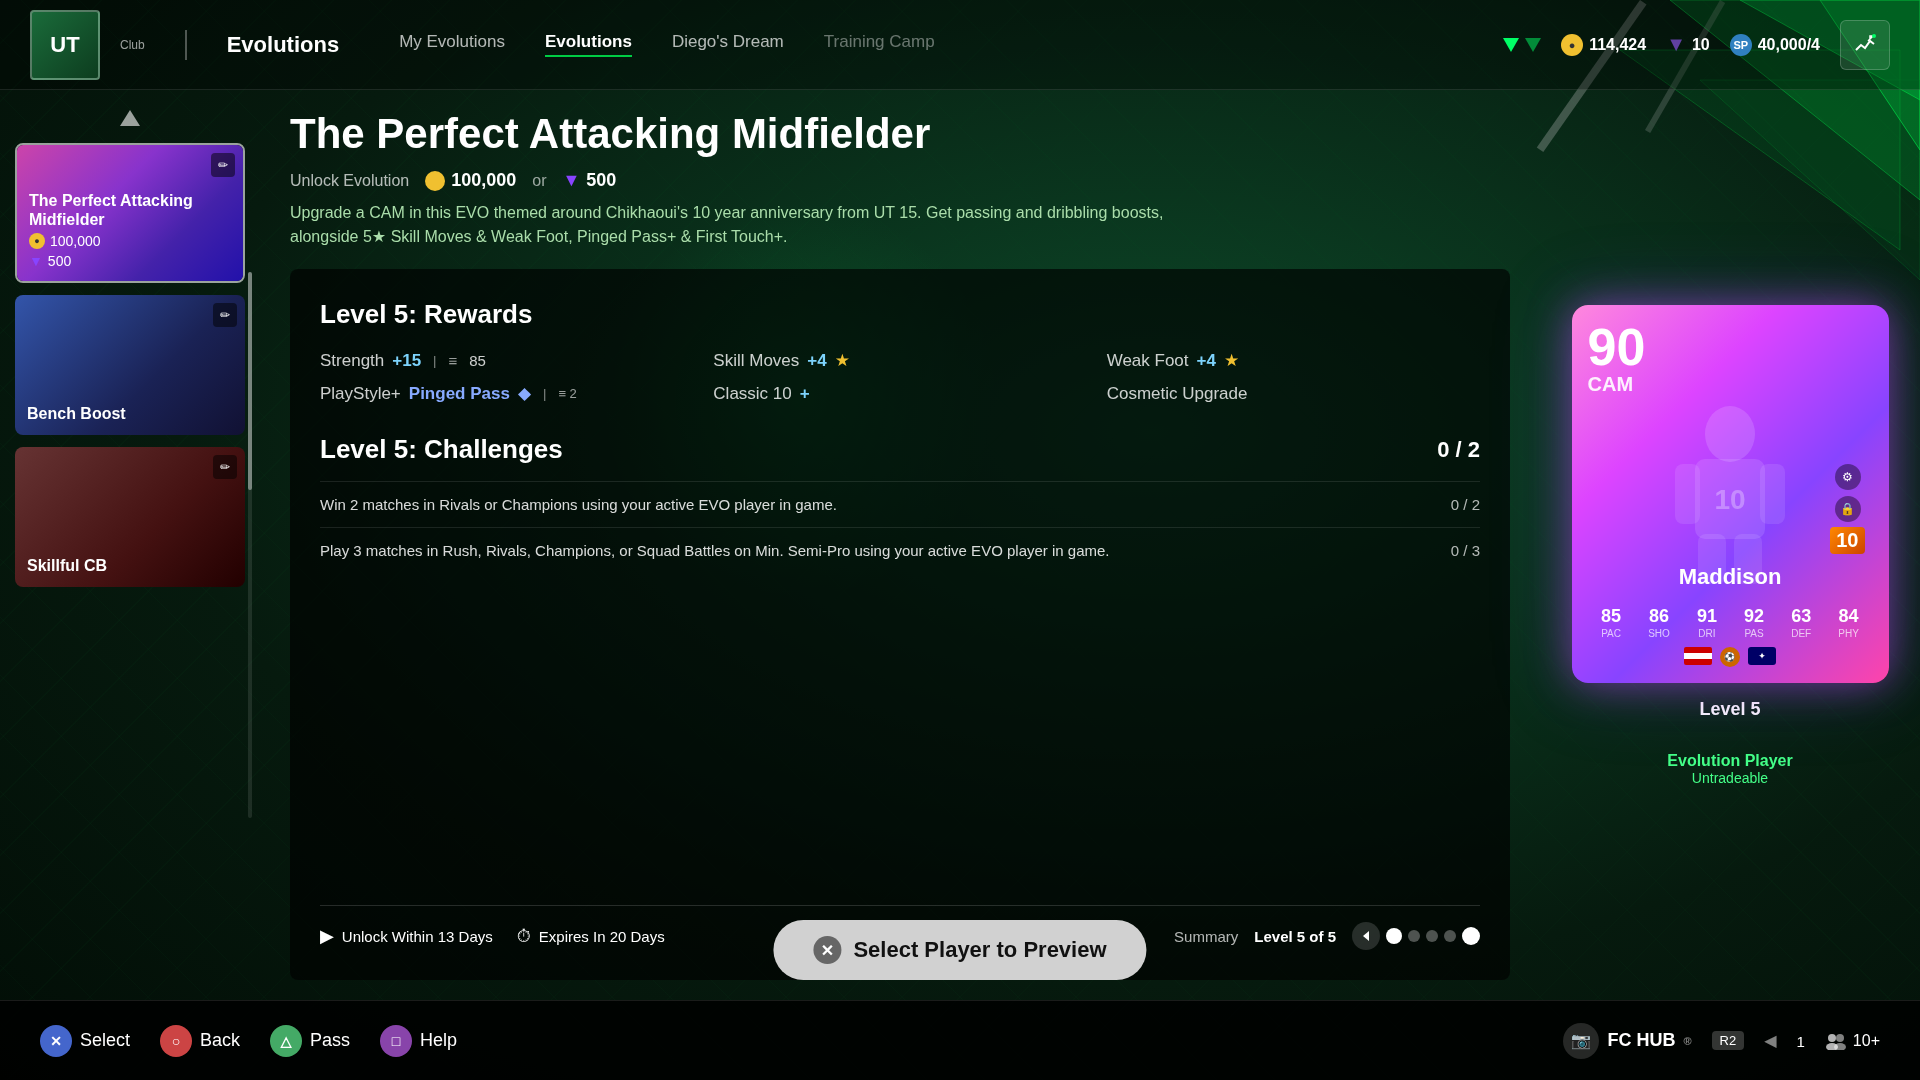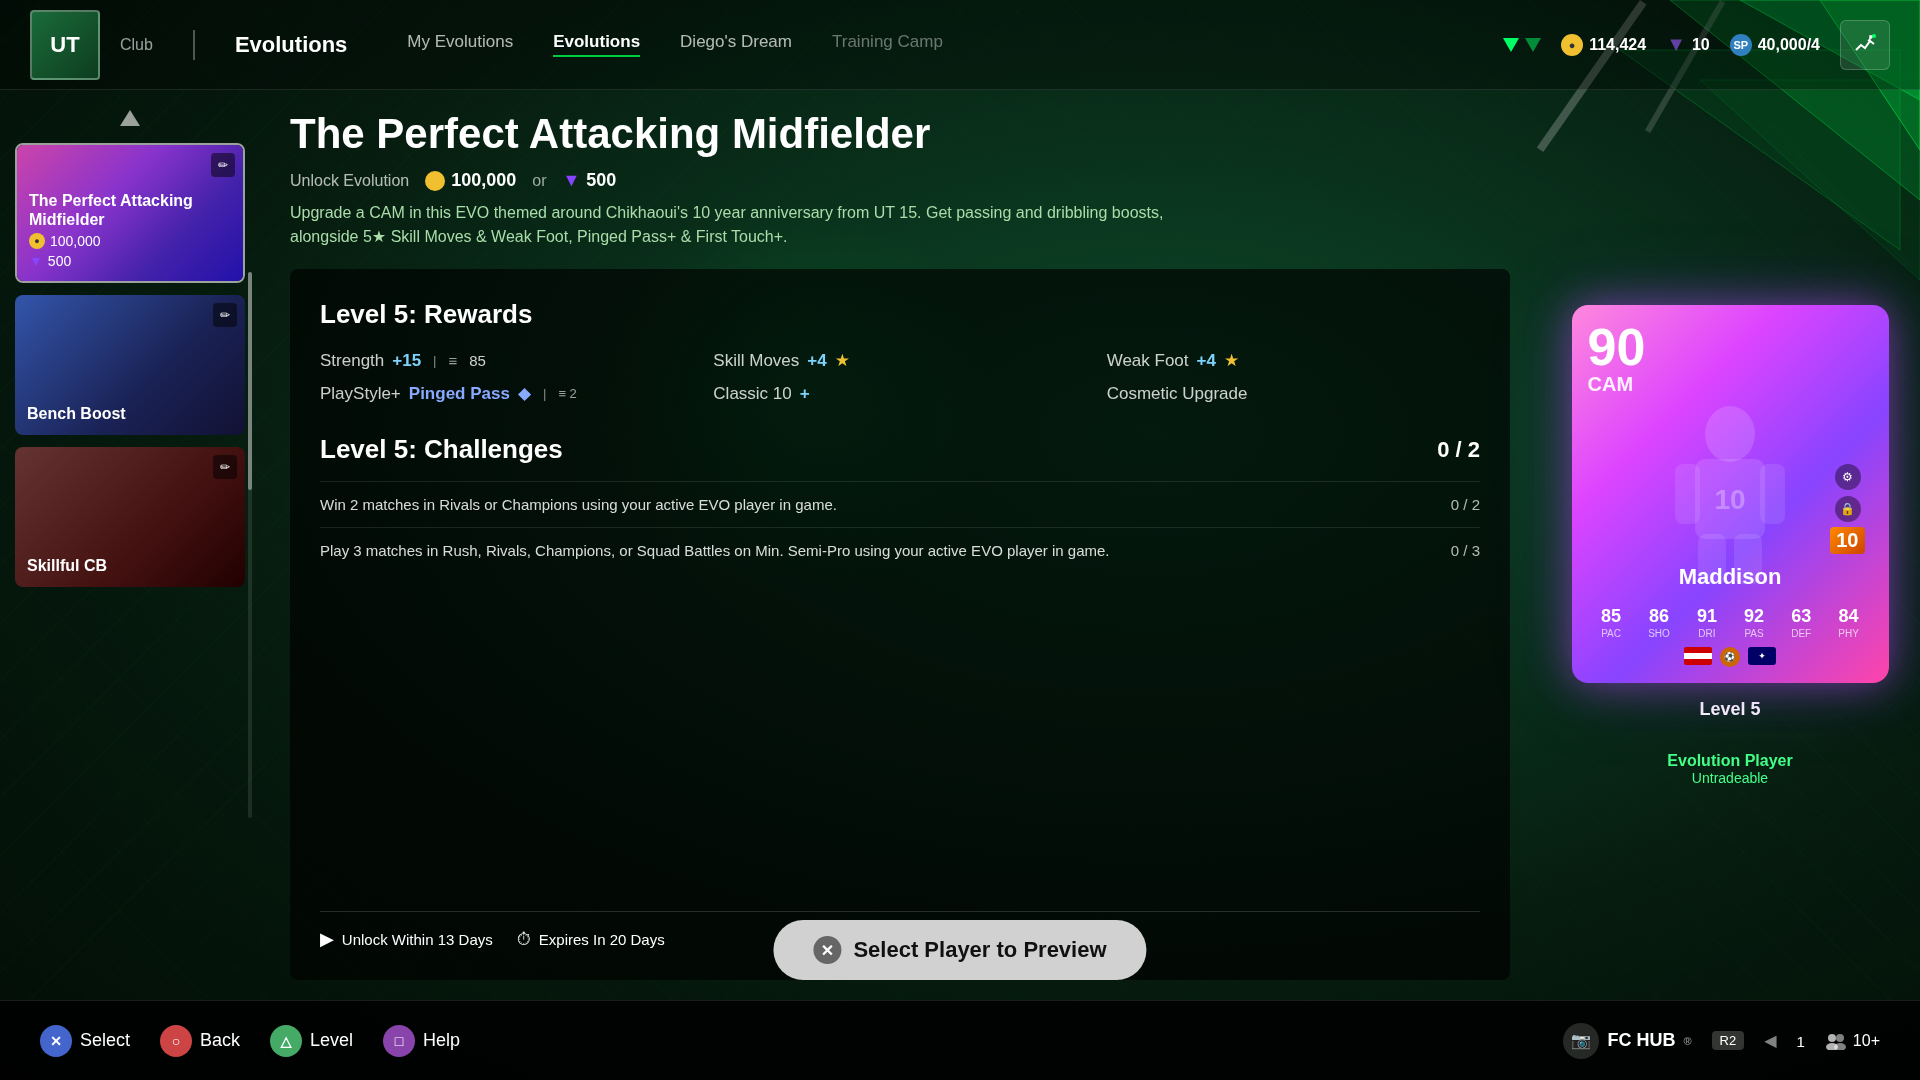--- a/index.html
+++ b/index.html
@@ -68,21 +68,21 @@
       margin-right: 20px;
       color: white;
     }
     .header-nav {
       display: flex;
       align-items: center;
       gap: 40px;
       flex: 1;
     }
     .header-nav-item {
-      font-size: 16px;
+      font-size: 12px;
       color: rgba(255,255,255,0.6);
       cursor: pointer;
     }
     .header-nav-item.active {
       color: white;
       font-weight: bold;
       font-size: 22px;
     }
     .header-nav-item.sub {
       font-size: 17px;
@@ -889,20 +889,36 @@
           <div class="footer-badge">
             <span class="footer-badge-icon">▶</span>
             <span>Unlock Within 13 Days</span>
           </div>
           <div class="footer-badge">
             <span class="footer-badge-icon">⏱</span>
             <span>Expires In 20 Days</span>
           </div>
         </div>
 
+        <div class="footer-center">
+          <span class="footer-summary">Summary</span>
+          <span class="footer-level">Level 5 of 5</span>
+          <div class="level-dots">
+            <div class="level-nav-btn">
+              <svg width="12" height="12" viewBox="0 0 12 12">
+                  <polygon points="9,1 3,6 9,11" fill="white"></polygon>
+                </svg>
+            </div>
+            <div class="level-dot active-dot"></div>
+            <div class="level-dot"></div>
+            <div class="level-dot"></div>
+            <div class="level-dot"></div>
+            <div class="level-dot" style="background:white;width:18px;height:18px;"></div>
+          </div>
+        </div>
       </div>
     </div>
   </div>
 
   <div class="player-area">
     <div class="player-card">
 
       <div style="display:flex;flex-direction:column;align-items:flex-start;">
         <span class="player-card-rating">90</span>
         <span class="player-card-pos">CAM</span>
@@ -986,21 +1002,21 @@
     <div class="btn-control">
       <div class="btn-circle btn-x">✕</div>
       <span>Select</span>
     </div>
     <div class="btn-control">
       <div class="btn-circle btn-o">○</div>
       <span>Back</span>
     </div>
     <div class="btn-control">
       <div class="btn-circle btn-triangle">△</div>
-      <span>Level</span>
+      <span>Pass</span>
     </div>
     <div class="btn-control">
       <div class="btn-circle btn-square">□</div>
       <span>Help</span>
     </div>
   </div>
 
   <div class="bottom-right">
     <div class="fchub-badge">
       <div class="fchub-icon">📷</div>

